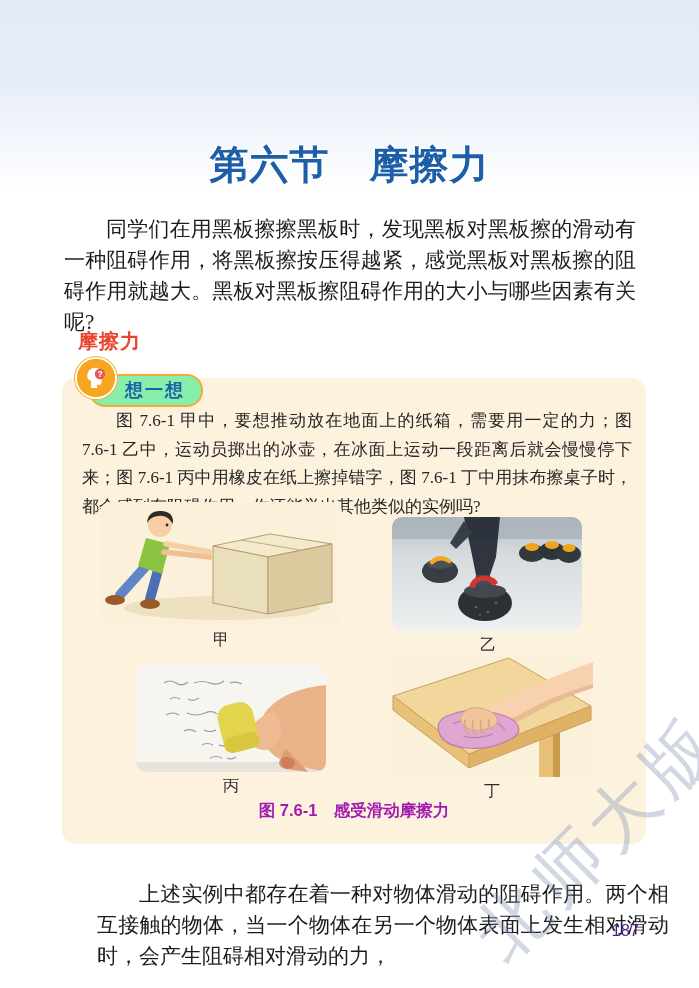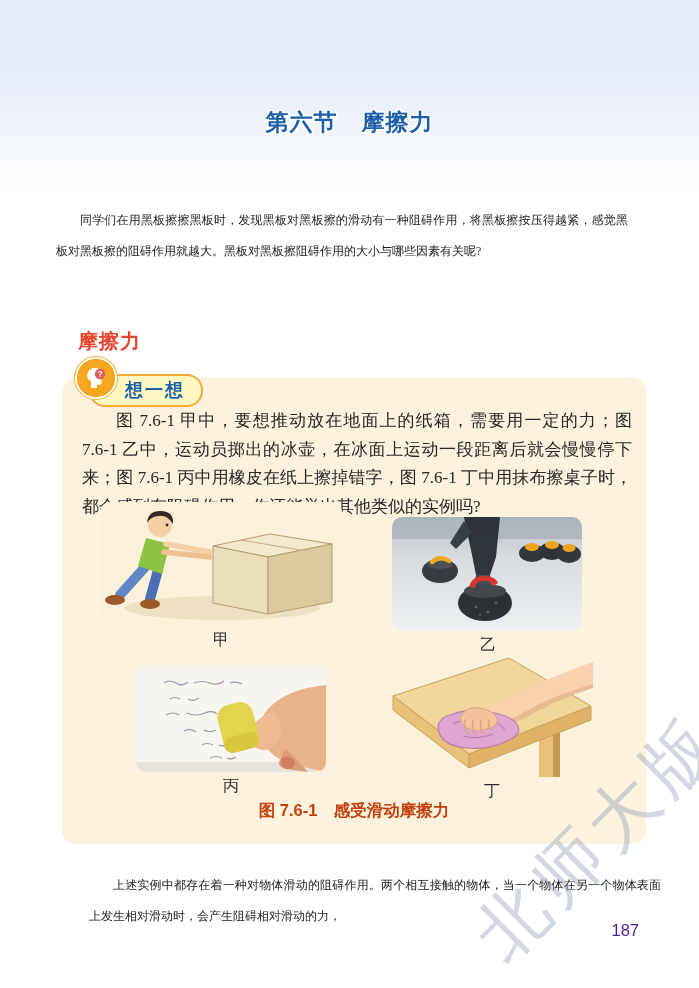--- a/index.html
+++ b/index.html
@@ -5,47 +5,47 @@
   html,body{margin:0;padding:0;background:#fff;}
   .page{
     position:relative;width:699px;height:988px;background:#ffffff;
     overflow:hidden;font-family:"Liberation Serif",serif;color:#1c1c1c;
   }
   .header-band{
     position:absolute;top:0;left:0;right:0;height:192px;
     background:linear-gradient(180deg,var(--header-top,#e4eaf6) 0%,#e6ecf8 42%,#f5f8fc 78%,#ffffff 100%);
   }
   .section-title{
-    position:absolute;top:92px;left:0;width:100%;text-align:center;
-    font-family:Liberation Mono, monospace;font-weight:bold;font-size:23px;
+    position:absolute;top:112px;left:0;width:100%;text-align:center;
+    font-family:Liberation Mono, monospace;font-weight:bold;font-size:39px;
     color:var(--title-blue,#1c5fa8);letter-spacing:1px;
     text-shadow:1.5px 1.5px 0 #fff,-1.5px -1.5px 0 #fff,1.5px -1.5px 0 #fff,-1.5px 1.5px 0 #fff;
   }
   .para{
-    position:absolute;left:56px;width:572px;font-size:12px;line-height:31px;
+    position:absolute;left:64px;width:572px;font-size:21px;line-height:31px;
     text-align:justify;text-indent:2em;color:#1c1c1c;
   }
   .intro{top:193px;}
   .closing{top:858px;margin-left:33px;}
   .section-heading{
     position:absolute;top:304px;left:78px;
     font-family:"Liberation Sans",sans-serif;font-weight:bold;font-size:20px;
     color:var(--heading-red,#e8432c);letter-spacing:1px;margin-top:24px;
   }
   .think-badge{
     position:absolute;top:348px;left:77px;display:flex;align-items:center;z-index:2;
   }
   .badge-icon{
     width:38px;height:38px;border-radius:50%;flex:0 0 38px;
     background:var(--badge-orange,#f6a61f);
     box-shadow:0 0 0 2px #ffffff,0 0 0 3px #f0b13c;
     position:relative;z-index:2;
   }
   .badge-pill{
-    background:#fef9c3;border:2px solid #f3ab36;border-radius:16px;
+    background:#86efac;border:2px solid #f3ab36;border-radius:16px;
     margin-left:-26px;padding:2px 16px 3px 34px;height:24px;display:flex;align-items:center;
     font-family:"Liberation Sans",sans-serif;font-weight:bold;font-size:18px;
     color:var(--title-blue,#1c5fa8);letter-spacing:2px;z-index:1;margin-top:26px;
   }
   .think-box{
     position:absolute;top:378px;left:62px;width:584px;height:466px;
     background:var(--think-box-bg,#fcf2de);border-radius:14px;
   }
   .think-text{
     position:absolute;top:12px;left:20px;width:550px;
@@ -57,21 +57,21 @@
   .fig-bing{left:74px;top:287px;width:190px;}
   .fig-ding{left:329px;top:276px;width:202px;}
   .fig svg{display:block;}
   .photo{border-radius:10px;overflow:hidden;}
   .fig-label{
     text-align:center;font-size:16px;color:#2b2b2b;margin-top:4px;
     font-family:"Liberation Serif",serif;
   }
   .figure-caption{
     position:absolute;left:0;width:100%;top:422px;text-align:center;
-    font-family:"Liberation Sans",sans-serif;font-weight:bold;font-size:16.5px;color:#c2410c;
+    font-family:"Liberation Sans",sans-serif;font-weight:bold;font-size:16.5px;color:#a21caf;
   }
   .page-number{
     position:absolute;top:921px;right:60px;
     font-family:"Liberation Sans",sans-serif;font-size:16.5px;color:#4c1d95;
   }
   .watermark{
     position:absolute;left:455px;top:915px;transform:rotate(-45deg);transform-origin:0 0;
     font-size:70px;letter-spacing:8px;white-space:nowrap;z-index:3;pointer-events:none;
     color:rgba(122,144,178,0.35);font-family:"Liberation Serif",serif;
   }

